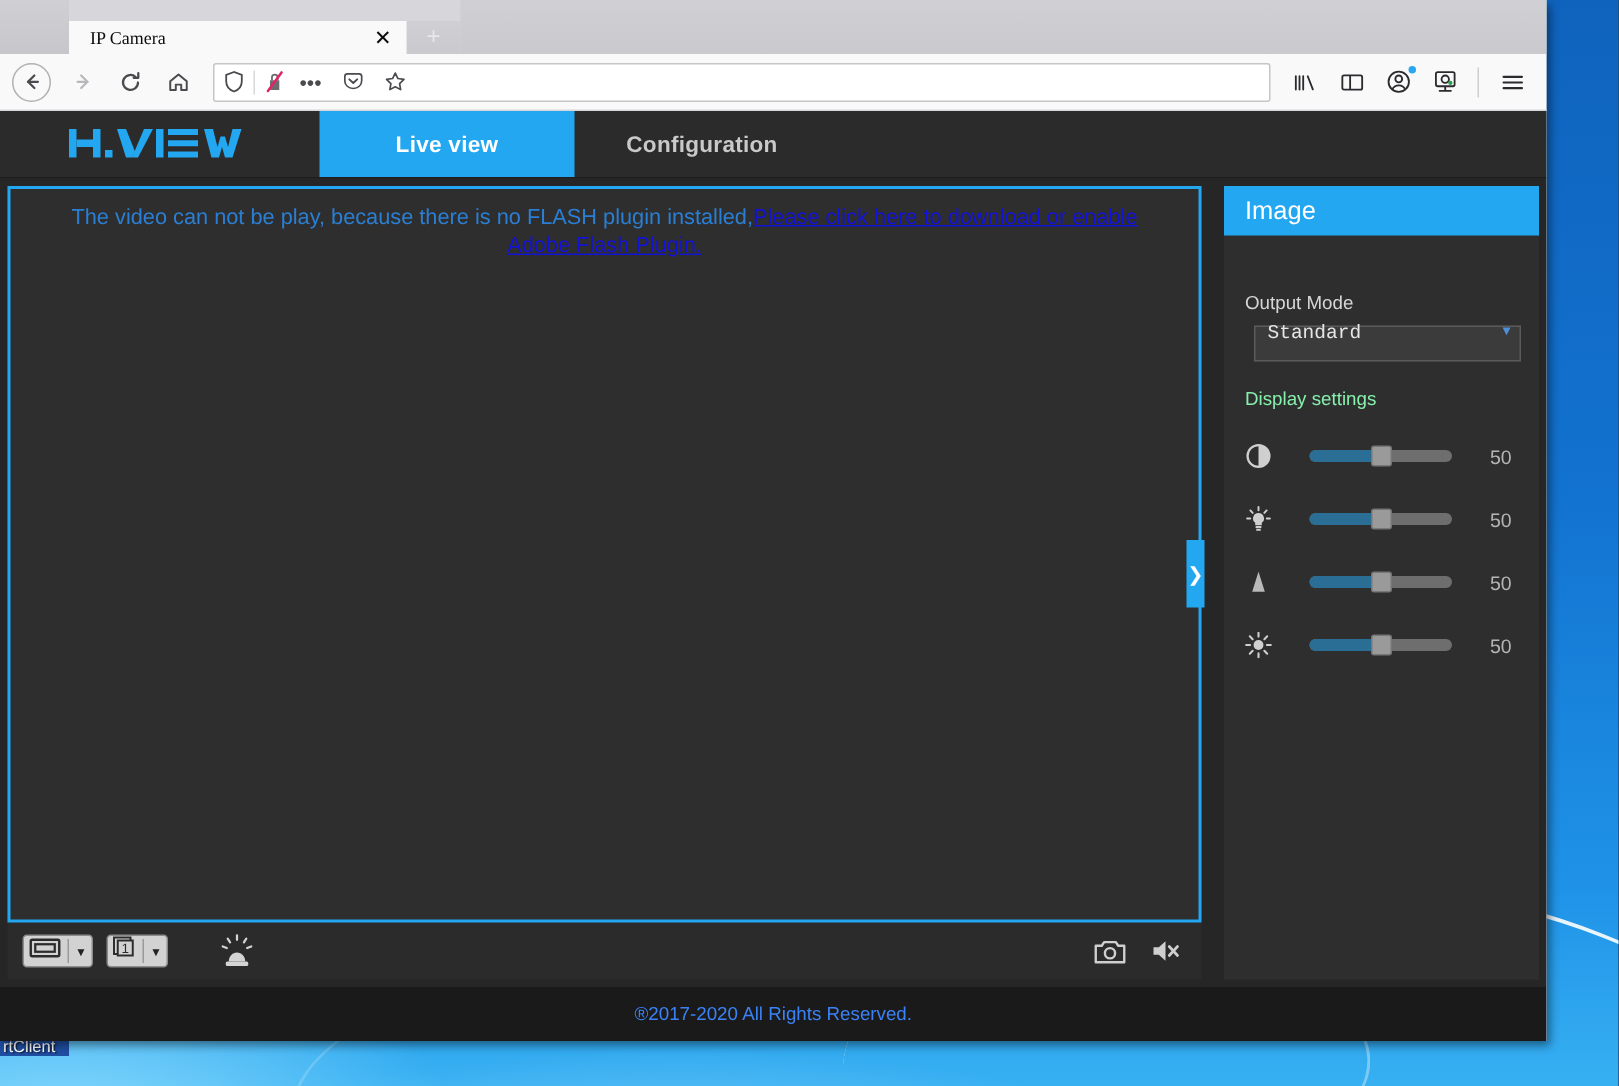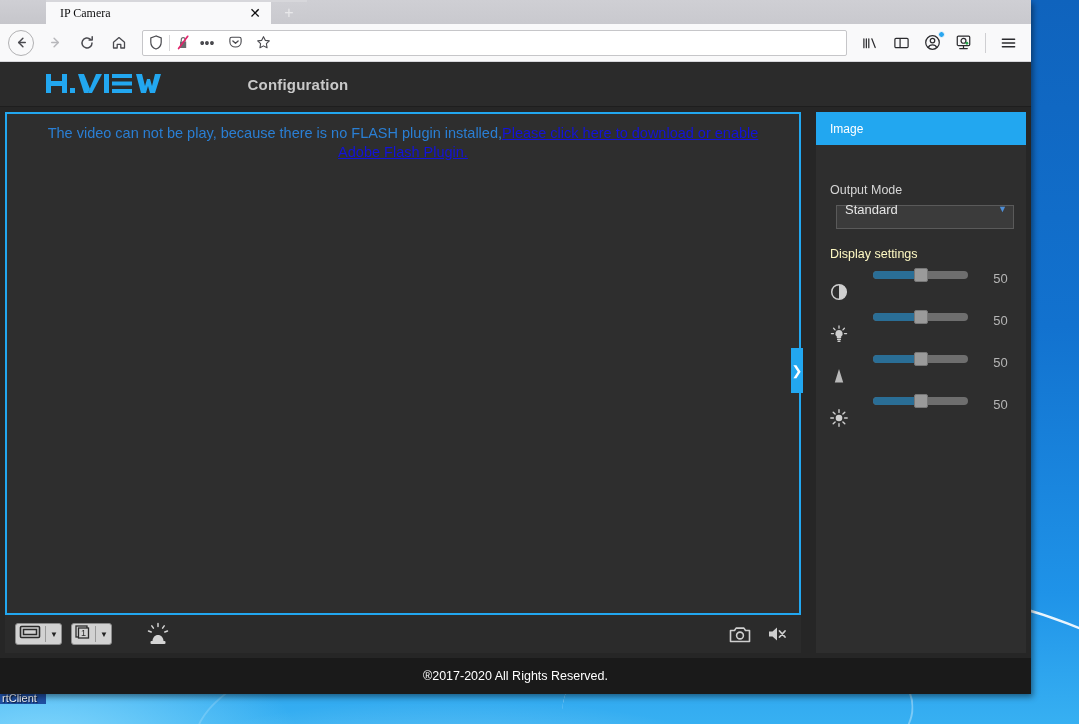--- a/index.html
+++ b/index.html
@@ -51,21 +51,21 @@
     position:absolute; left:0; top:0;
     width:1031px; height:694px;
     background:#f9f9fa;
     box-shadow:2px 3px 6px rgba(0,0,0,.45);
     display:flex; flex-direction:column;
     overflow:hidden;
   }
 
   
   .tabstrip{
-    height:24px; background:#d7d7db; position:relative; flex:0 0 auto;
+    height:36px; background:#d7d7db; position:relative; flex:0 0 auto;
     display:flex; align-items:flex-end;
   }
   .tabstrip .spacerleft{ width:46px; height:100%;
     background:linear-gradient(180deg,#cfcfd4,#c6c6cb); }
   .tab{
     width:225px; height:22px; background:#f9f9fa;
     display:flex; align-items:center; padding:0 6px 0 14px;
     position:relative;
   }
   .tab .tab-title{ font-size:12px; color:#0c0c0d; flex:1;
@@ -171,52 +171,52 @@
     justify-content:center; cursor:pointer; z-index:5;
   }
   .collapse-handle span{ color:#fff; font-size:13px; line-height:1; }
 
   
   .side-panel{
     width:210px; margin-left:15px; background:#2e2e2e;
     display:flex; flex-direction:column;
   }
   .panel-title{
-    height:33px; background:#22a7f0; color:#fff; font-size:12px;
+    height:33px; background:#22a7f0; color:#fff; font-size:17px;
     display:flex; align-items:center; padding-left:14px;
   }
   .panel-body{ padding:14px 14px 0 14px;margin-top:24px; }
   .field-label{ font-size:12.5px; color:#d6d6d6; margin-bottom:8px; }
   .select-box{
     height:24px; background:#3b3b3b; border:1px solid #5a5a5a;
     display:flex; align-items:center; justify-content:space-between;
-    padding:0 6px 16px 8px; margin:0 0 0 6px; width:178px; cursor:pointer;
+    padding:0 6px 16px 8px; margin:0 0 0 6px; width:178px; cursor:pointer;font-family:Liberation Mono, monospace;
   }
   .select-box .sel-val{ font-size:13px; color:#e6e6e6; }
   .select-box .sel-arrow{ font-size:9px; color:#4f8fd8; }
-  .section-label{ font-size:12.5px; color:#fef9c3; margin:18px 0 10px 0; }
-
-  .slider-row{ display:flex; height:42px; gap:25px; }
+  .section-label{ font-size:12.5px; color:#86efac; margin:18px 0 10px 0; }
+
+  .slider-row{ display:flex; align-items:center; height:42px; gap:25px; }
   .sl-icon{ width:20px; display:flex; align-items:center;
     justify-content:center; }
   .sl-track{
     position:relative; width:122px; height:8px; background:#6e6e6e;
     border-radius:4px; cursor:pointer;
   }
   .sl-fill{ position:absolute; left:0; top:0; height:8px;
     background:#2a6e96; border-radius:4px 0 0 4px; }
   .sl-handle{
     position:absolute; top:-3px; width:14px; height:14px;
     background:#9a9a9a; border:1px solid #777; border-radius:2px;
   }
   .sl-val{ font-size:13px; color:#b5b5b5; width:24px; text-align:left; }
 
   .footer{
     height:36px; background:#1a1a1a; display:flex; align-items:center;
-    justify-content:center; font-size:12.5px; color:#ffffff;
+    justify-content:center; font-size:12.5px; color:#3b82f6;
     flex:0 0 auto;
   }
 </style>
 </head>
 <body>
 
 <div id="desktop">
   <div class="swoosh1"></div>
   <div class="swoosh2"></div>
 </div>
@@ -339,20 +339,23 @@
             <polygon points="34,3 40,3 46,18 44,22 40,22"></polygon>
             <polygon points="52,3 58,3 48,22 44,22"></polygon>
             <rect x="60" y="3" width="5" height="19"></rect>
             <rect x="68" y="3" width="20" height="4"></rect>
             <rect x="68" y="10.5" width="20" height="4"></rect>
             <rect x="68" y="18" width="20" height="4"></rect>
             <polygon points="92,3 98,3 101,15 103,8 106,8 108,15 111,3 117,3 111,22 106,22 104,15 102,22 97,22"></polygon>
           </g>
         </svg>
       </div>
+      <div class="nav-tab active">
+        <span>Live view</span>
+      </div>
       <div class="nav-tab">
         <span>Configuration</span>
       </div>
     </div>
 
     <div class="cam-body">
 
       <div class="video-col">
         <div class="video-area">
           <div class="flash-msg">

